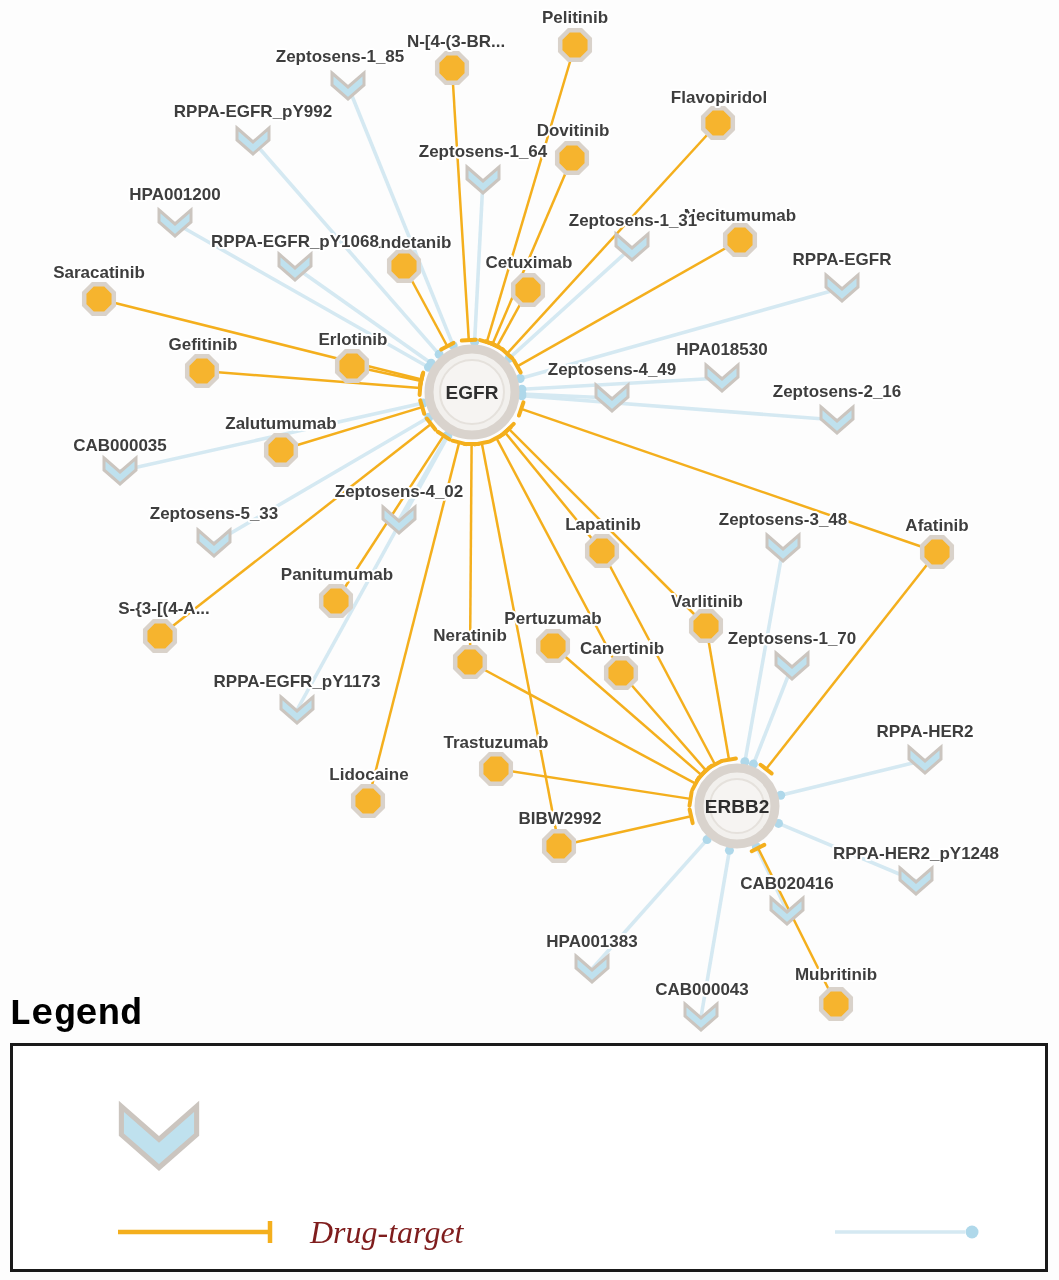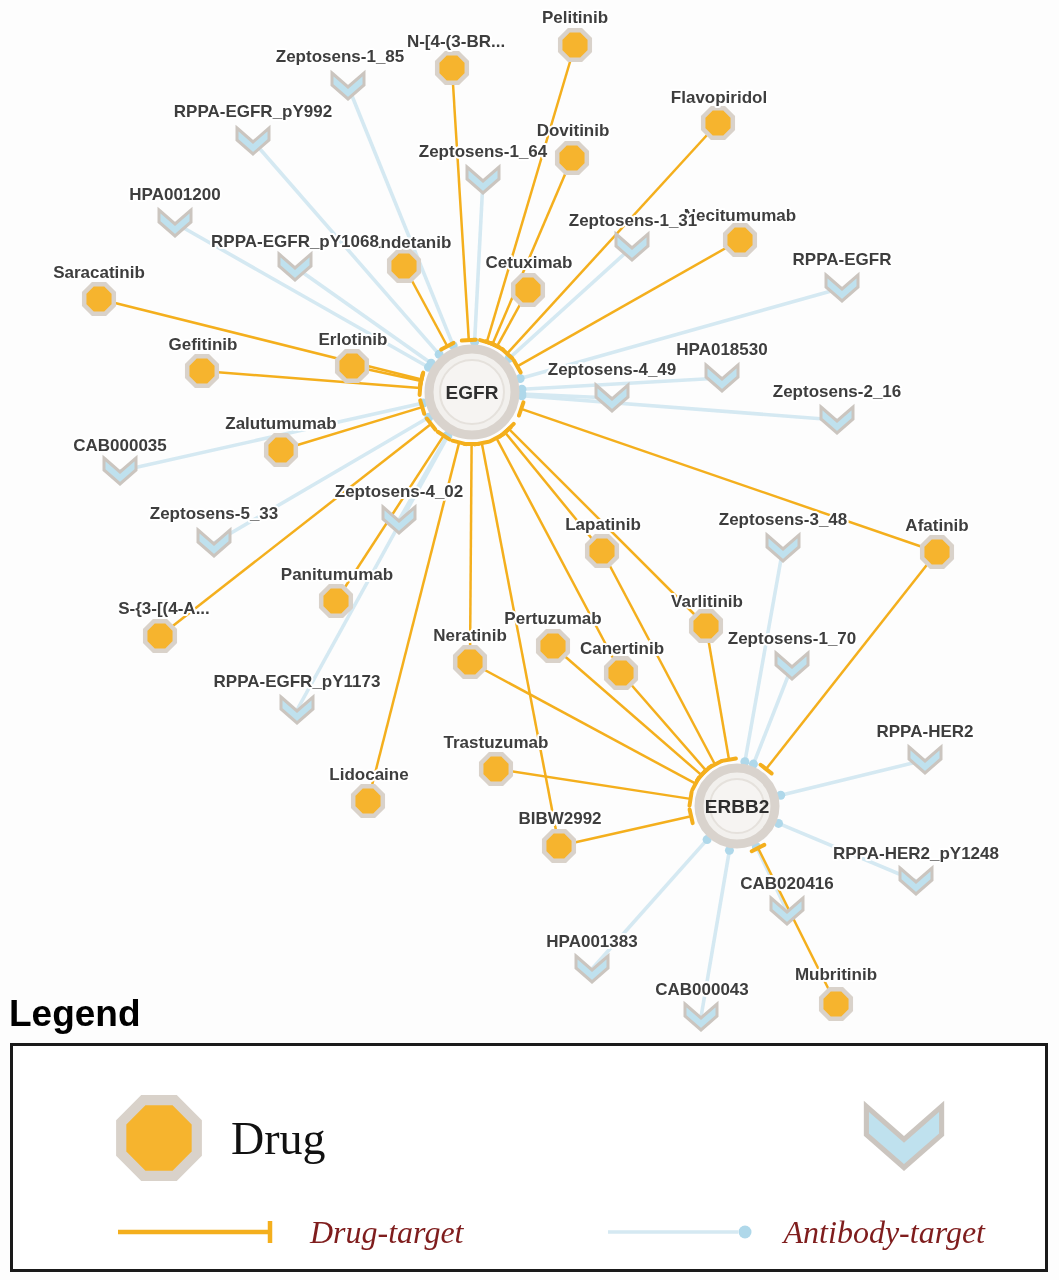--- a/index.html
+++ b/index.html
@@ -30,21 +30,21 @@
   }
   .gene-label {
     font-family:"Liberation Sans", sans-serif;
     font-weight:bold; font-size:19px;
     fill:#2E2E2E; text-anchor:middle;
   }
 
   
   .legend-title {
     position:absolute; left:9px; top:993px;
-    font-family:Liberation Sans, sans-serif;
+    font-family:Liberation Mono, monospace;
     font-weight:bold; font-size:37px; color:#000;
   }
   .legend-box {
     position:absolute; left:10px; top:1043px;
     width:1038px; height:229px;
     border:3px solid var(--legend-border,#1A1A1A);
     background:#fff;
   }
   .legend-row { position:absolute; left:0; width:100%; display:flex; align-items:center; }
   .legend-row-nodes { top:42px; height:100px; padding:0 95px 0 100px; justify-content:space-between; }
@@ -272,26 +272,20 @@
       <text x="592" y="947" class="node-label">HPA001383</text>
       <text x="702" y="995" class="node-label">CAB000043</text>
     </g>
   </svg>
 
 <div class="legend-title">Legend</div>
 
 <div class="legend-box">
   <div class="legend-row legend-row-nodes">
 
-    <div class="legend-item">
-      <svg width="92" height="92" viewBox="0 0 90 90">
-        <polygon class="lg-oct" points="81.96,60.31 60.31,81.96 29.69,81.96 8.04,60.31 8.04,29.69 29.69,8.04 60.31,8.04 81.96,29.69"></polygon>
-      </svg>
-      <span class="legend-node-label">Drug</span>
-    </div>
 
 
     <div class="legend-item">
       <svg width="92" height="88" viewBox="0 0 90 86">
         <path class="lg-chev" d="M 8.2 12.1 L 45 44.3 L 81.8 12.1 L 81.8 39.7 L 45 71.9 L 8.2 39.7 Z"></path>
       </svg>
     </div>
 
   </div>
 
@@ -303,17 +297,16 @@
         <line class="lg-dline" x1="152" y1="2" x2="152" y2="24"></line>
       </svg>
       <span class="legend-edge-label">Drug-target</span>
     </div>
 
     <div class="legend-item">
       <svg width="150" height="26" viewBox="0 0 150 26">
         <line class="lg-aline" x1="0" y1="13" x2="130" y2="13"></line>
         <circle class="lg-adot" cx="137" cy="13" r="6.5"></circle>
       </svg>
-      <span class="legend-edge-label">Antibody-target</span>
     </div>
 
   </div>
 </div>
 
 </body></html>

